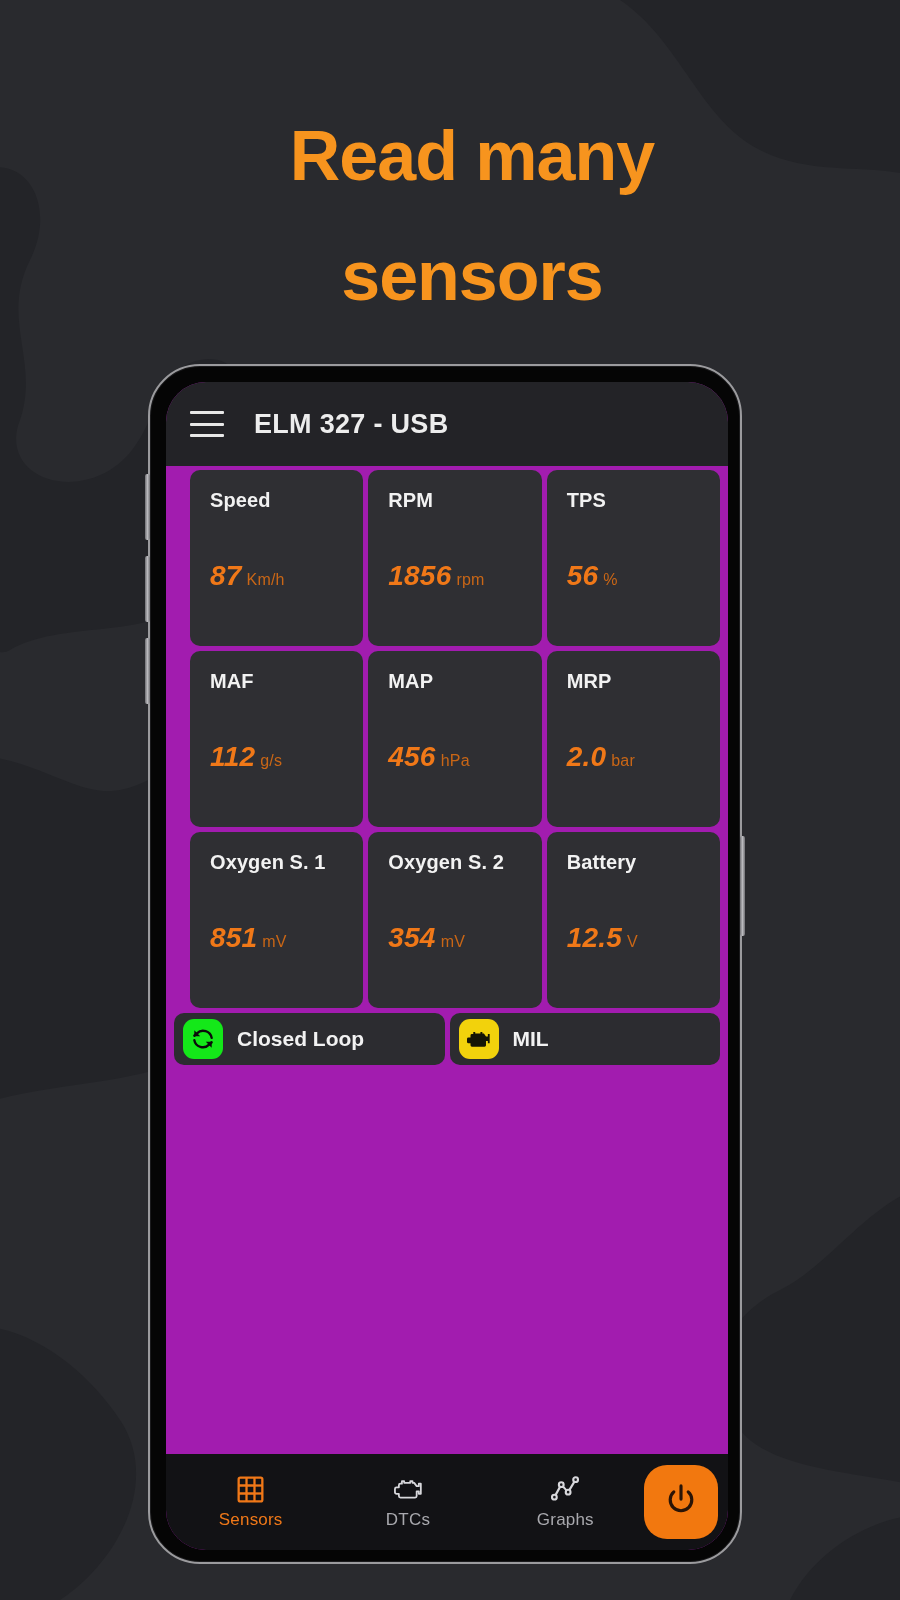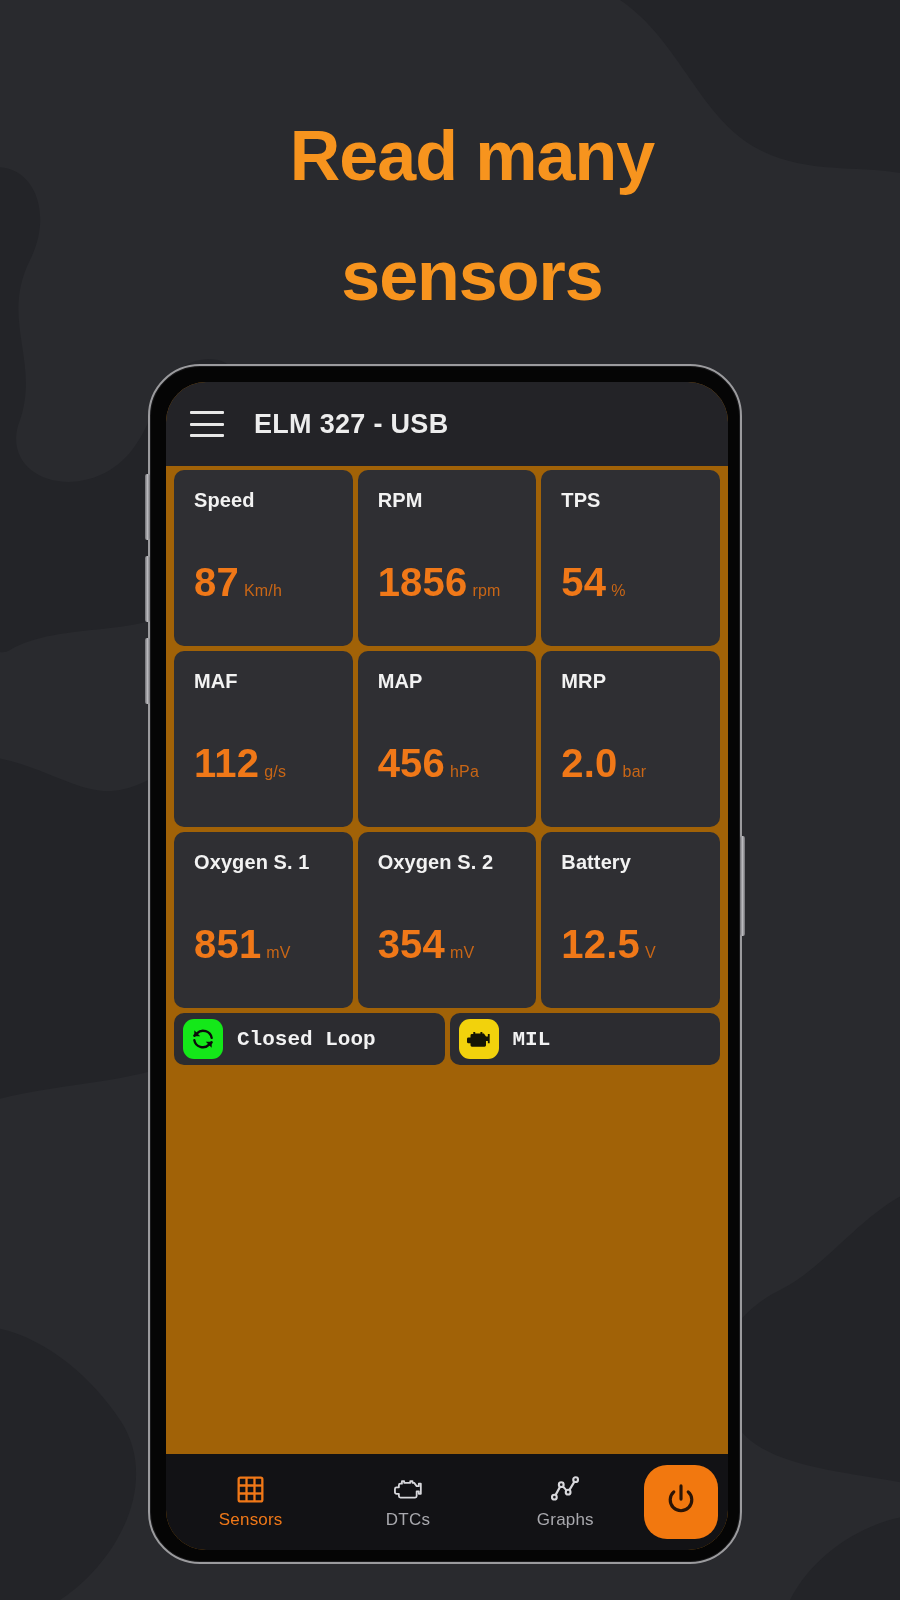--- a/index.html
+++ b/index.html
@@ -55,21 +55,21 @@
     z-index: 3;
     padding: 12px;
   }
   .phone-screen {
     position: absolute;
     left: 16px;
     top: 16px;
     width: 562px;
     height: 1168px;
     border-radius: 40px;
-    background: #a16207;
+    background: #a21caf;
     overflow: hidden;
   }
 
   
   .btn-side {
     position: absolute;
     background: linear-gradient(90deg, #6f6f73, #b9b9bd, #6f6f73);
     border-radius: 2px;
     z-index: 2;
   }
@@ -106,21 +106,21 @@
     margin-left: 30px;
     color: #EDEDED;
     font-size: 27px;
     font-weight: bold;
     letter-spacing: 0.3px;
     white-space: nowrap;
   }
 
   
   .sensor-grid {
-    padding: 4px 8px 0 8px;
+    padding: 4px 8px 0 24px;
     display: flex;
     flex-direction: column;
     gap: 5px;
   }
   .sensor-row {
     display: flex;
     gap: 5px;
   }
   .sensor-card {
     flex: 1 1 0;
@@ -140,38 +140,38 @@
     letter-spacing: 0.1px;
   }
   .sensor-readout {
     position: absolute;
     left: 20px;
     top: 90px;
     white-space: nowrap;
   }
   .sensor-value {
     color: #F07818;
-    font-size: 40px;
+    font-size: 28px;
     font-weight: bold;
     letter-spacing: 0.2px;
+    font-style: italic;
   }
   .sensor-unit {
     color: #C96616;
     font-size: 16px;
     font-weight: normal;
     margin-left: 5px;
     letter-spacing: 0.2px;
   }
 
   
   .status-strip {
     display: flex;
     gap: 5px;
     padding: 5px 8px 0 8px;
-    font-family: Liberation Mono, monospace;
   }
   .status-chip {
     flex: 1 1 0;
     min-width: 0;
     background: #2C2C30;
     border-radius: 10px;
     height: 52px;
     display: flex;
     align-items: center;
     padding-left: 9px;
@@ -296,21 +296,21 @@
         </div>
         <div class="sensor-card">
           <div class="sensor-name">RPM</div>
           <div class="sensor-readout">
             <span class="sensor-value">1856</span><span class="sensor-unit">rpm</span>
           </div>
         </div>
         <div class="sensor-card">
           <div class="sensor-name">TPS</div>
           <div class="sensor-readout">
-            <span class="sensor-value">54</span><span class="sensor-unit">%</span>
+            <span class="sensor-value">56</span><span class="sensor-unit">%</span>
           </div>
         </div>
       </div>
 
 
       <div class="sensor-row">
         <div class="sensor-card">
           <div class="sensor-name">MAF</div>
           <div class="sensor-readout">
             <span class="sensor-value">112</span><span class="sensor-unit">g/s</span>

